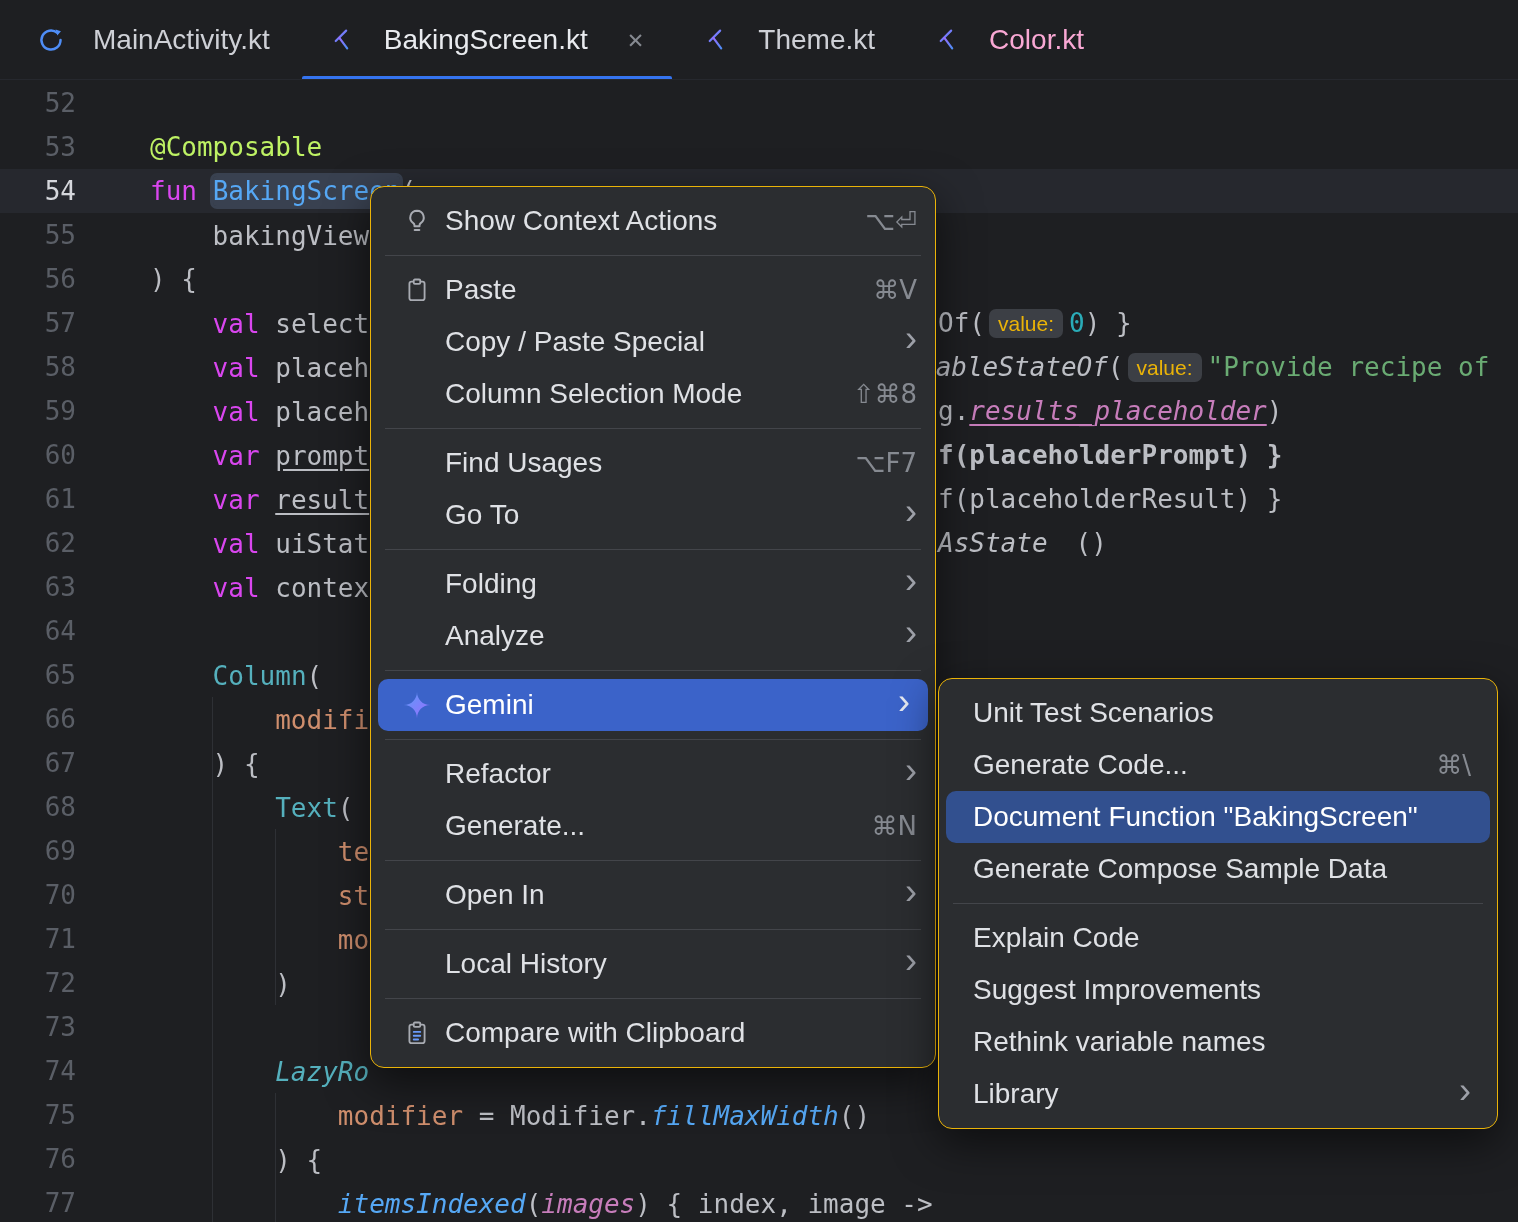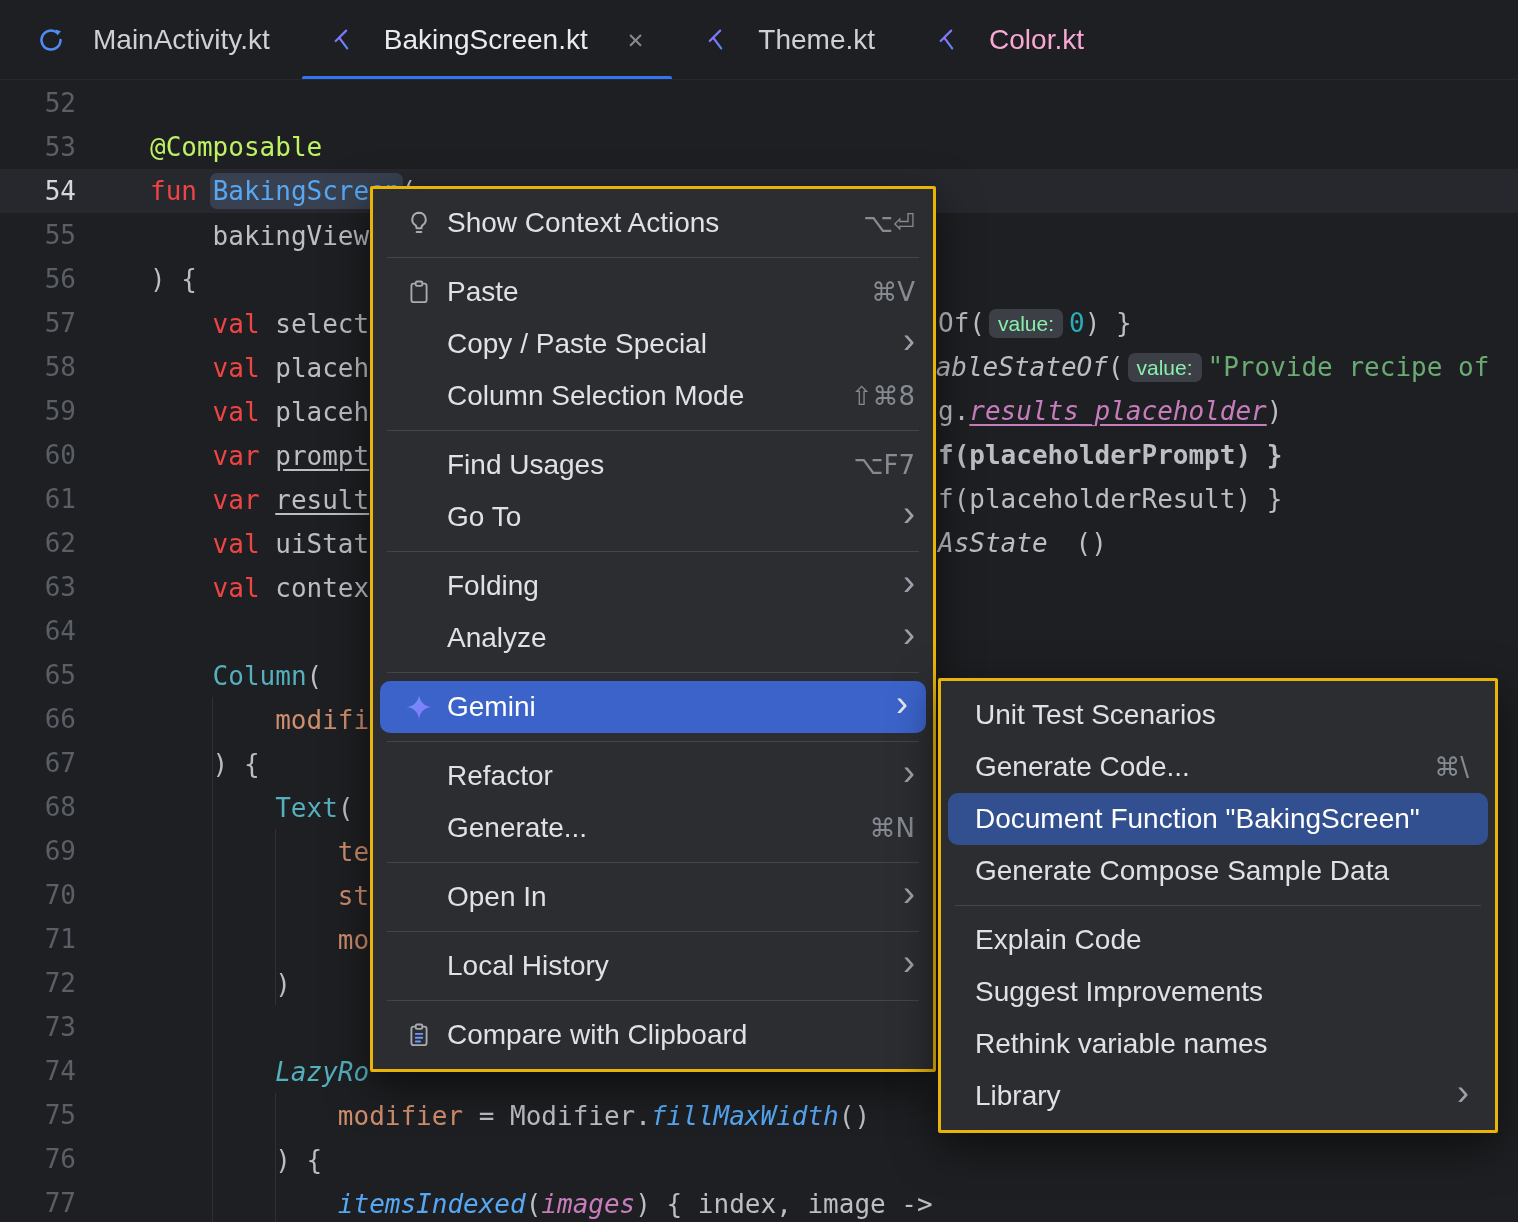--- a/index.html
+++ b/index.html
@@ -25,41 +25,41 @@
   .line { height:44px; display:flex; align-items:center; position:relative;
           font-family:"DejaVu Sans Mono",monospace; font-size:26px; white-space:pre; }
   .line.current { background:var(--cur,#26282e); }
   .lnum { flex:0 0 76px; width:76px; text-align:right; color:#5a5e66; }
   .line.current .lnum { color:#d5d7dc; }
   .lcode { padding-left:74px; white-space:pre; }
   .ind { display:inline-block; height:1em; }
   .tail { position:absolute; top:0; height:44px; display:flex; align-items:center; white-space:pre; }
 
   .c-d { color:#bcbec4; }
-  .c-kw { color:#ef4444; }
+  .c-kw { color:#d946ef; }
   .c-fn { color:#56a8f5; }
   .c-ann { color:#bef264; }
   .c-str { color:#6aab73; }
   .c-num { color:#2aacb8; }
   .c-purple { color:#c77dbb; }
   .c-named { color:#cf8e6d; }
   .c-cfn { color:#55b0bd; }
   .c-efn { color:#56a8f5; font-style:italic; }
   .c-i { font-style:italic; }
   .c-u { text-decoration:underline; text-underline-offset:4px; }
   .c-box { background:rgba(104,126,158,.30); border-radius:4px;
            box-shadow:0 0 0 3px rgba(104,126,158,.30); }
-  .chip { font-family:"Liberation Sans",sans-serif; font-size:21px; color:#86efac;
+  .chip { font-family:"Liberation Sans",sans-serif; font-size:21px; color:#eab308;
           background:#3c3f45; border-radius:7px; padding:4px 9px; margin:0 6px 0 4px;
           display:inline-block; line-height:1; }
   .guide { position:absolute; width:1px; background:#2e3035; }
 
   
-  .menu { position:absolute; background:var(--menubg,#2b2d30); border:3px solid #eab308;
-          border-radius:2px; box-shadow:0 14px 44px rgba(0,0,0,.55); padding:8px 0; z-index:20; }
+  .menu { position:absolute; background:var(--menubg,#2b2d30); border:1px solid #eab308;
+          border-radius:14px; box-shadow:0 14px 44px rgba(0,0,0,.55); padding:8px 0; z-index:20; }
   .context-menu { left:370px; top:186px; width:566px; }
   .submenu { left:938px; top:678px; width:560px; }
   .mitem { height:52px; display:flex; align-items:center; padding:0 18px 0 30px;
            color:#dfe1e5; font-size:28px; cursor:default; }
   .submenu .mitem { padding-left:34px; padding-right:26px; }
   .micon { width:32px; flex:0 0 32px; height:32px; margin-right:12px;
            display:flex; align-items:center; justify-content:center; }
   .mlabel { white-space:nowrap; }
   .mshort { margin-left:auto; padding-left:30px; color:#868a91; font-size:26px;
             font-family:"DejaVu Sans",sans-serif; white-space:nowrap; }

